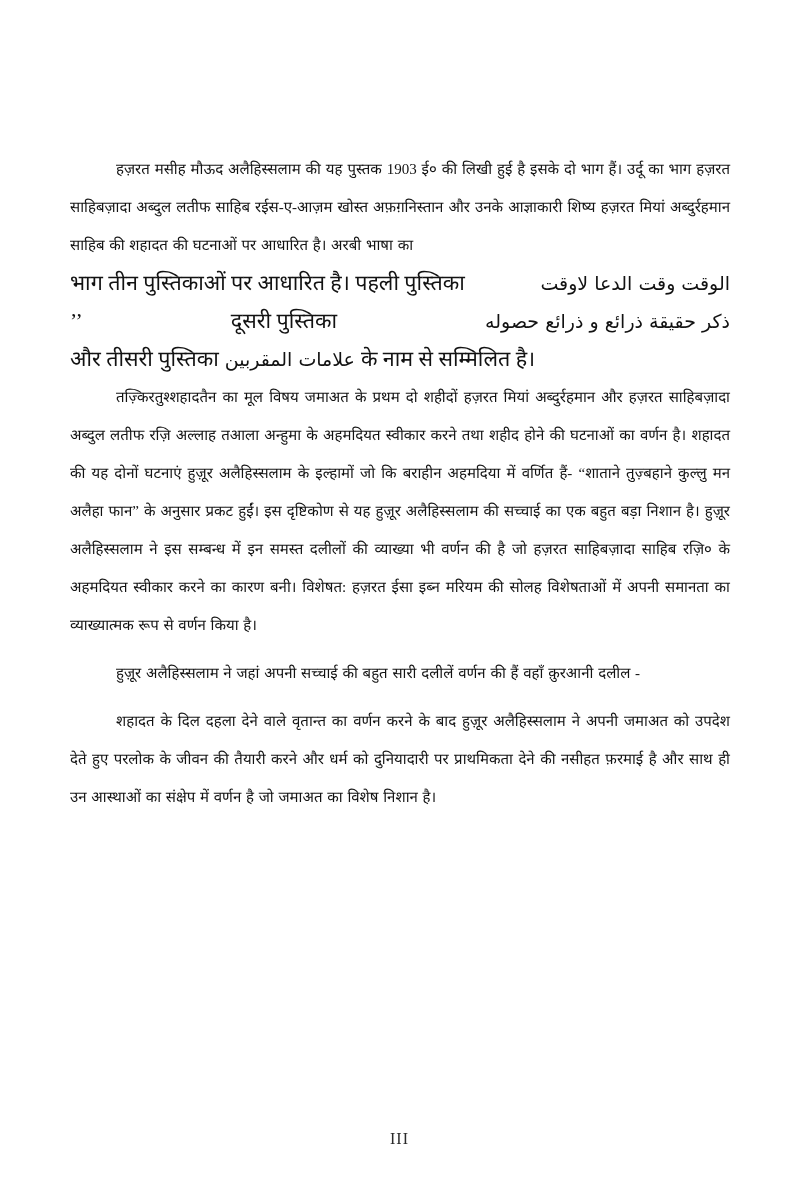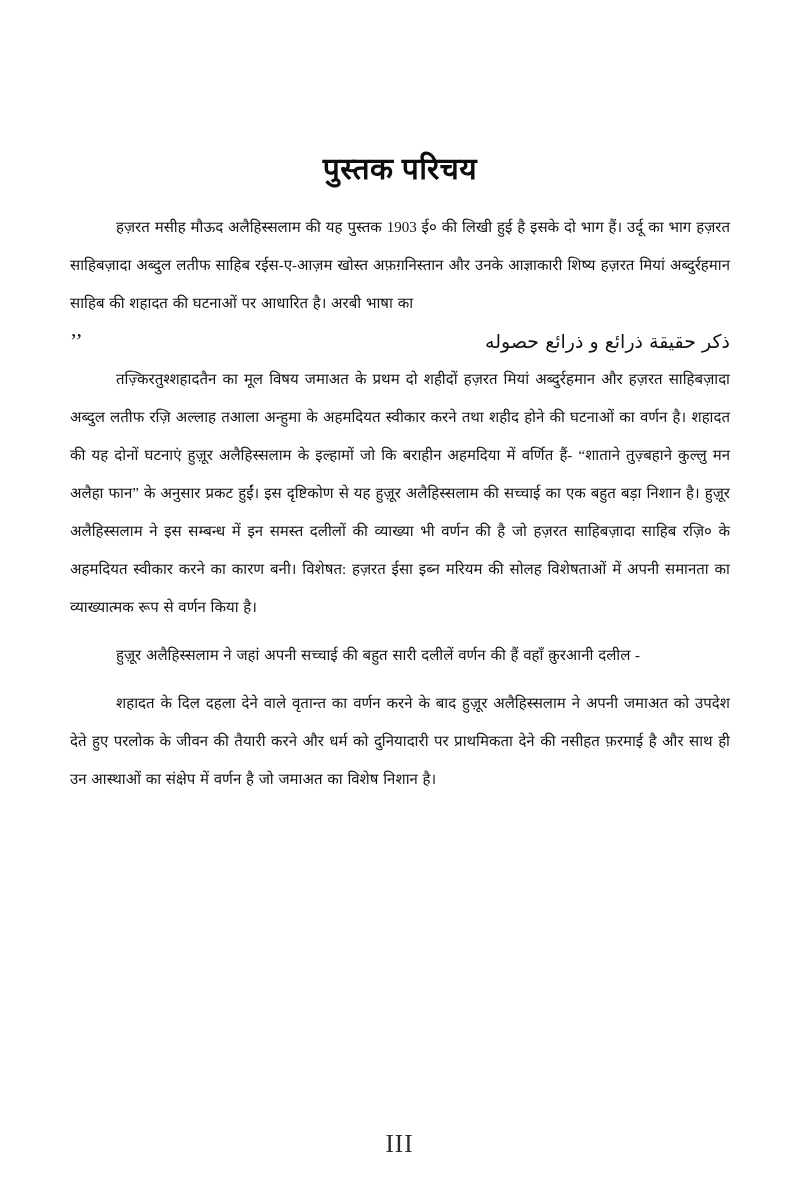--- a/index.html
+++ b/index.html
@@ -93,50 +93,61 @@
   }
 
   .gap-s { display: inline-block; width: 6px; }
 
   .folio {
     position: absolute;
     left: 0;
     right: 0;
     top: 1130px;
     text-align: center;
-    font-size: 25px;
+    font-size: 16px;
     letter-spacing: 1px;
     color: #2a2a2a;
     font-family: "Liberation Serif", "DejaVu Serif", serif;
   }
 </style>
 </head>
 <body>
 
 <div class="page">
 
   <div class="content">
 
-    <h1 class="page-title">पुस्तक परिचय</h1>
 
     <div class="mixed-para">
 
       <div class="para tight" style="text-align:justify;">
         <span>हज़रत मसीह मौऊद अलैहिस्सलाम की यह पुस्तक 1903 ई० की लिखी</span>
         <span>हुई है इसके दो भाग हैं। उर्दू का भाग हज़रत साहिबज़ादा अब्दुल लतीफ साहिब</span>
         <span>रईस-ए-आज़म खोस्त अफ़ग़निस्तान और उनके आज्ञाकारी शिष्य हज़रत मियां</span>
         <span>अब्दुर्रहमान साहिब की शहादत की घटनाओं पर आधारित है। अरबी भाषा का</span>
       </div>
 
+      <div class="mixed-line spread">
+        <span class="dv">भाग तीन पुस्तिकाओं पर आधारित है। पहली पुस्तिका</span>
+        <span class="ar">الوقت وقت الدعا لاوقت</span>
+      </div>
 
       <div class="mixed-line spread">
         <span class="dv">’’</span>
+        <span class="dv">दूसरी पुस्तिका</span>
         <span class="ar">ذكر حقيقة ذرائع و ذرائع حصوله</span>
       </div>
 
+      <div class="mixed-line">
+        <span class="dv">और तीसरी पुस्तिका</span>
+        <span class="gap-s"></span>
+        <span class="ar">علامات المقربين</span>
+        <span class="gap-s"></span>
+        <span class="dv">के नाम से सम्मिलित है।</span>
+      </div>
 
     </div>
 
     <p class="para">तज़्किरतुश्शहादतैन का मूल विषय जमाअत के प्रथम दो शहीदों हज़रत मियां अब्दुर्रहमान और हज़रत साहिबज़ादा अब्दुल लतीफ रज़ि अल्लाह तआला अन्हुमा के अहमदियत स्वीकार करने तथा शहीद होने की घटनाओं का वर्णन है। शहादत की यह दोनों घटनाएं हुज़ूर अलैहिस्सलाम के इल्हामों जो कि बराहीन अहमदिया में वर्णित हैं- “शाताने तुज़्बहाने कुल्लु मन अलैहा फान” के अनुसार प्रकट हुईं। इस दृष्टिकोण से यह हुज़ूर अलैहिस्सलाम की सच्चाई का एक बहुत बड़ा निशान है। हुज़ूर अलैहिस्सलाम ने इस सम्बन्ध में इन समस्त दलीलों की व्याख्या भी वर्णन की है जो हज़रत साहिबज़ादा साहिब रज़ि० के अहमदियत स्वीकार करने का कारण बनी। विशेषत: हज़रत ईसा इब्न मरियम की सोलह विशेषताओं में अपनी समानता का व्याख्यात्मक रूप से वर्णन किया है।</p>
 
     <p class="para" style="text-align-last:left;">हुज़ूर अलैहिस्सलाम ने जहां अपनी सच्चाई की बहुत सारी दलीलें वर्णन की हैं वहाँ क़ुरआनी दलील -</p>
 
     <p class="para">शहादत के दिल दहला देने वाले वृतान्त का वर्णन करने के बाद हुज़ूर अलैहिस्सलाम ने अपनी जमाअत को उपदेश देते हुए परलोक के जीवन की तैयारी करने और धर्म को दुनियादारी पर प्राथमिकता देने की नसीहत फ़रमाई है और साथ ही उन आस्थाओं का संक्षेप में वर्णन है जो जमाअत का विशेष निशान है।</p>
 
   </div>

